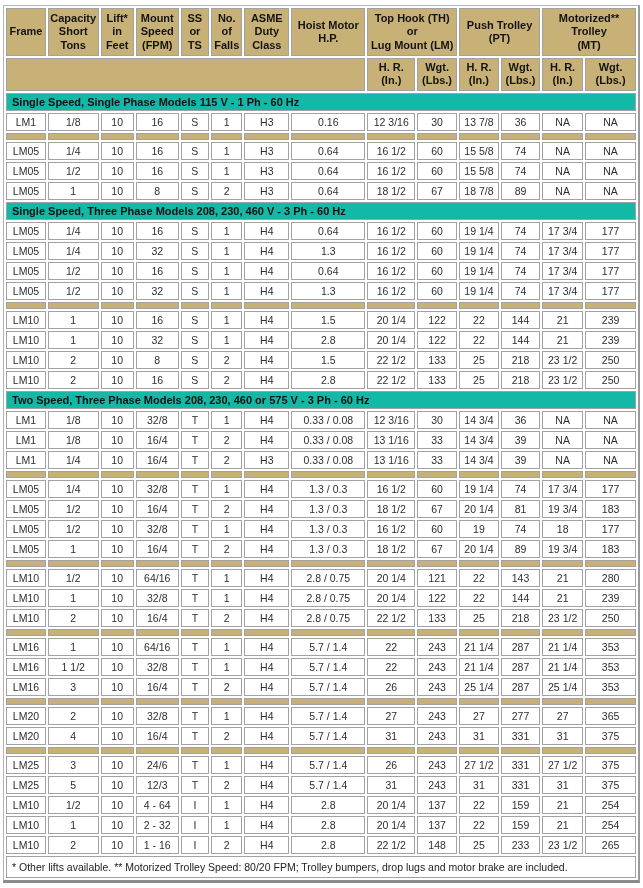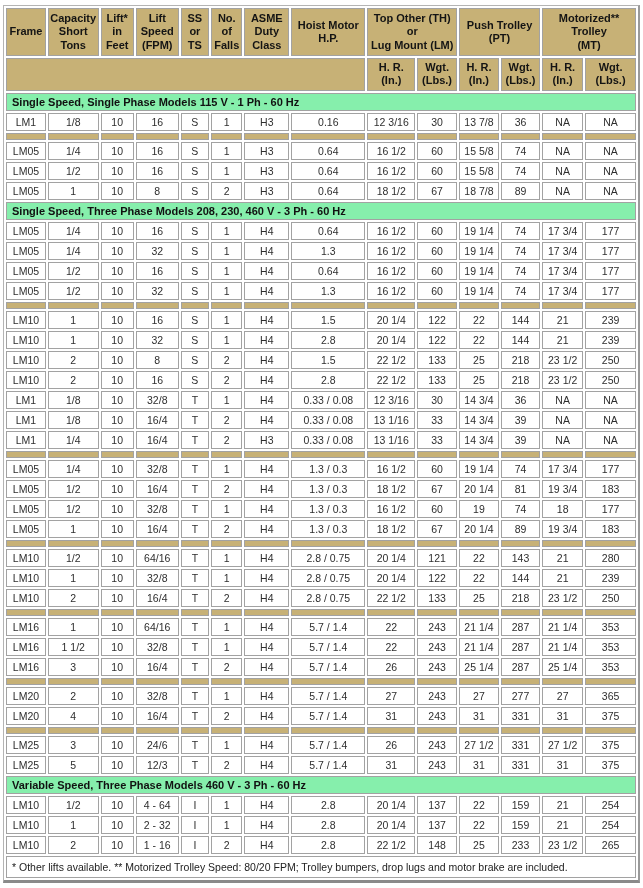--- a/index.html
+++ b/index.html
@@ -47,21 +47,21 @@
     height: 48px;
   }
   tr.hdr-row-2 th {
     height: 24px;
   }
   th.hdr-spacer {
     background: #c7b176;
   }
   
   td.section-title {
-    background: #86efac;
+    background: #14b8a6;
     color: #111111;
     font-size: 11px;
     font-weight: bold;
     text-align: left;
     padding: 2px 5px;
     height: 14px;
     white-space: nowrap;
   }
   
   td.cell {
@@ -116,35 +116,35 @@
       </colgroup>
       <thead>
         <tr class="hdr-row-1">
           <th class="hdr">Frame</th>
           <th class="hdr">Capacity
 Short
 Tons</th>
           <th class="hdr">Lift*
 in
 Feet</th>
-          <th class="hdr">Lift
+          <th class="hdr">Mount
 Speed
 (FPM)</th>
           <th class="hdr">SS
 or
 TS</th>
           <th class="hdr">No.
 of
 Falls</th>
           <th class="hdr">ASME
 Duty
 Class</th>
           <th class="hdr">Hoist Motor
 H.P.</th>
-          <th class="hdr" colspan="2">Top Other (TH)
+          <th class="hdr" colspan="2">Top Hook (TH)
 or
 Lug Mount (LM)</th>
           <th class="hdr" colspan="2">Push Trolley
 (PT)</th>
           <th class="hdr" colspan="2">Motorized** Trolley
 (MT)</th>
         </tr>
         <tr class="hdr-row-2">
           <th class="hdr hdr-spacer" colspan="8"></th>
           <th class="hdr">H. R.
@@ -385,20 +385,23 @@
             <td class="cell">H4</td>
             <td class="cell">2.8</td>
             <td class="cell">22 1/2</td>
             <td class="cell">133</td>
             <td class="cell">25</td>
             <td class="cell">218</td>
             <td class="cell">23 1/2</td>
             <td class="cell">250</td>
           </tr>
           <tr>
+            <td colspan="14" class="section-title">Two Speed, Three Phase Models 208, 230, 460 or 575 V - 3 Ph - 60 Hz</td>
+          </tr>
+          <tr>
             <td class="cell">LM1</td>
             <td class="cell">1/8</td>
             <td class="cell">10</td>
             <td class="cell">32/8</td>
             <td class="cell">T</td>
             <td class="cell">1</td>
             <td class="cell">H4</td>
             <td class="cell">0.33 / 0.08</td>
             <td class="cell">12 3/16</td>
             <td class="cell">30</td>
@@ -735,23 +738,20 @@
             <td class="cell">T</td>
             <td class="cell">2</td>
             <td class="cell">H4</td>
             <td class="cell">5.7 / 1.4</td>
             <td class="cell">31</td>
             <td class="cell">243</td>
             <td class="cell">31</td>
             <td class="cell">331</td>
             <td class="cell">31</td>
             <td class="cell">375</td>
-          </tr>
-          <tr>
-            <td colspan="14" class="section-title">Variable Speed, Three Phase Models 460 V - 3 Ph - 60 Hz</td>
           </tr>
           <tr>
             <td class="cell">LM10</td>
             <td class="cell">1/2</td>
             <td class="cell">10</td>
             <td class="cell">4 - 64</td>
             <td class="cell">I</td>
             <td class="cell">1</td>
             <td class="cell">H4</td>
             <td class="cell">2.8</td>

